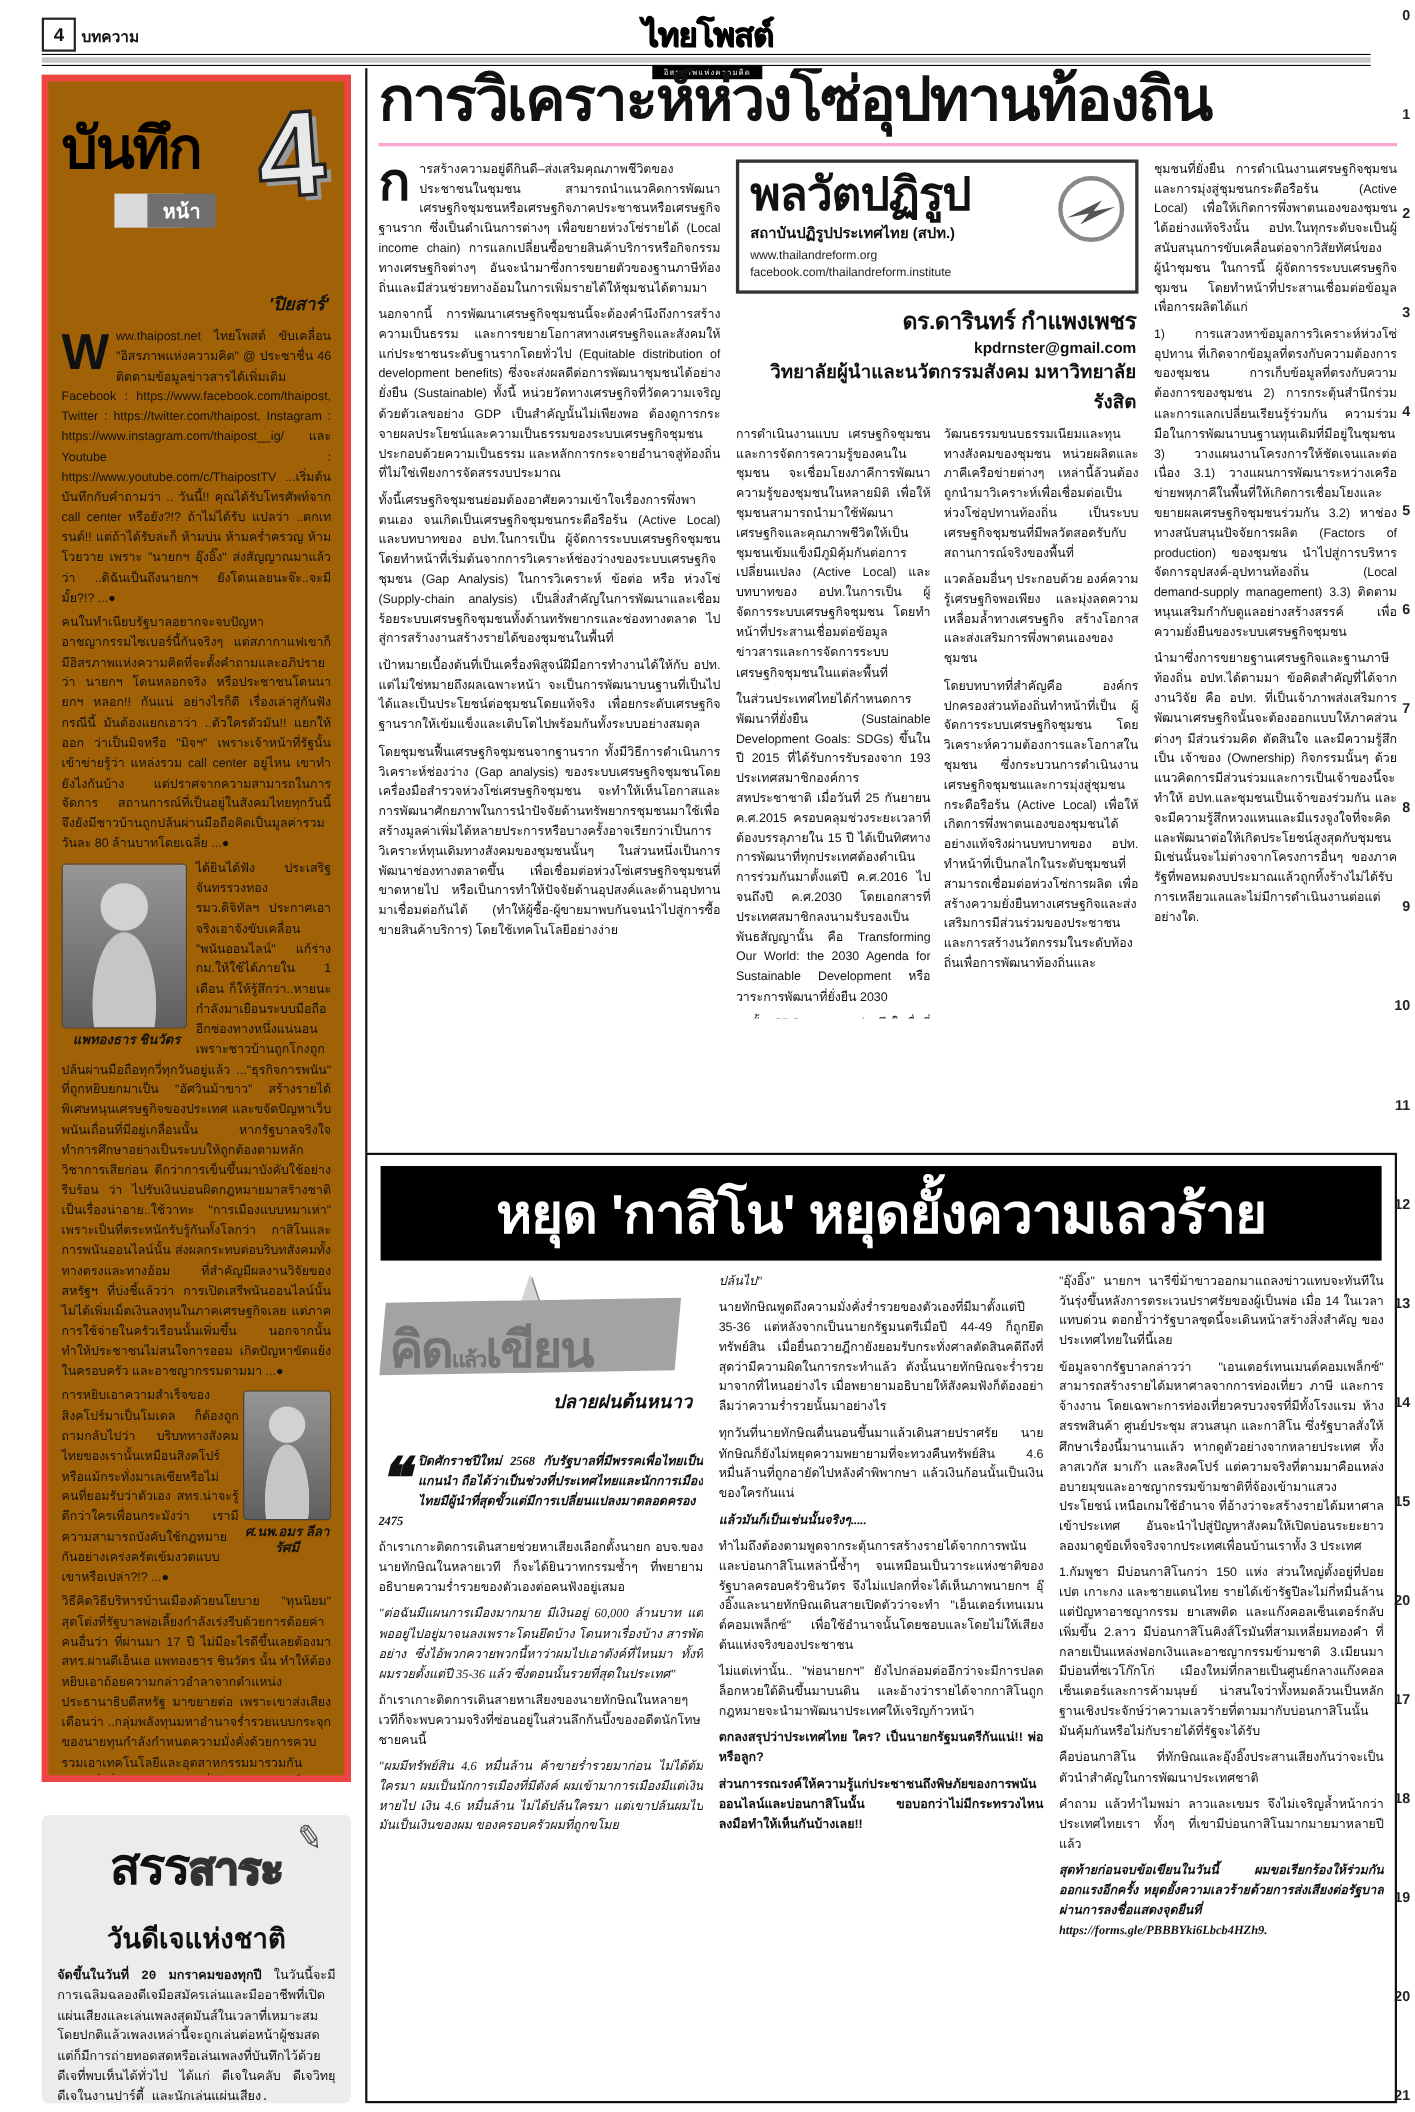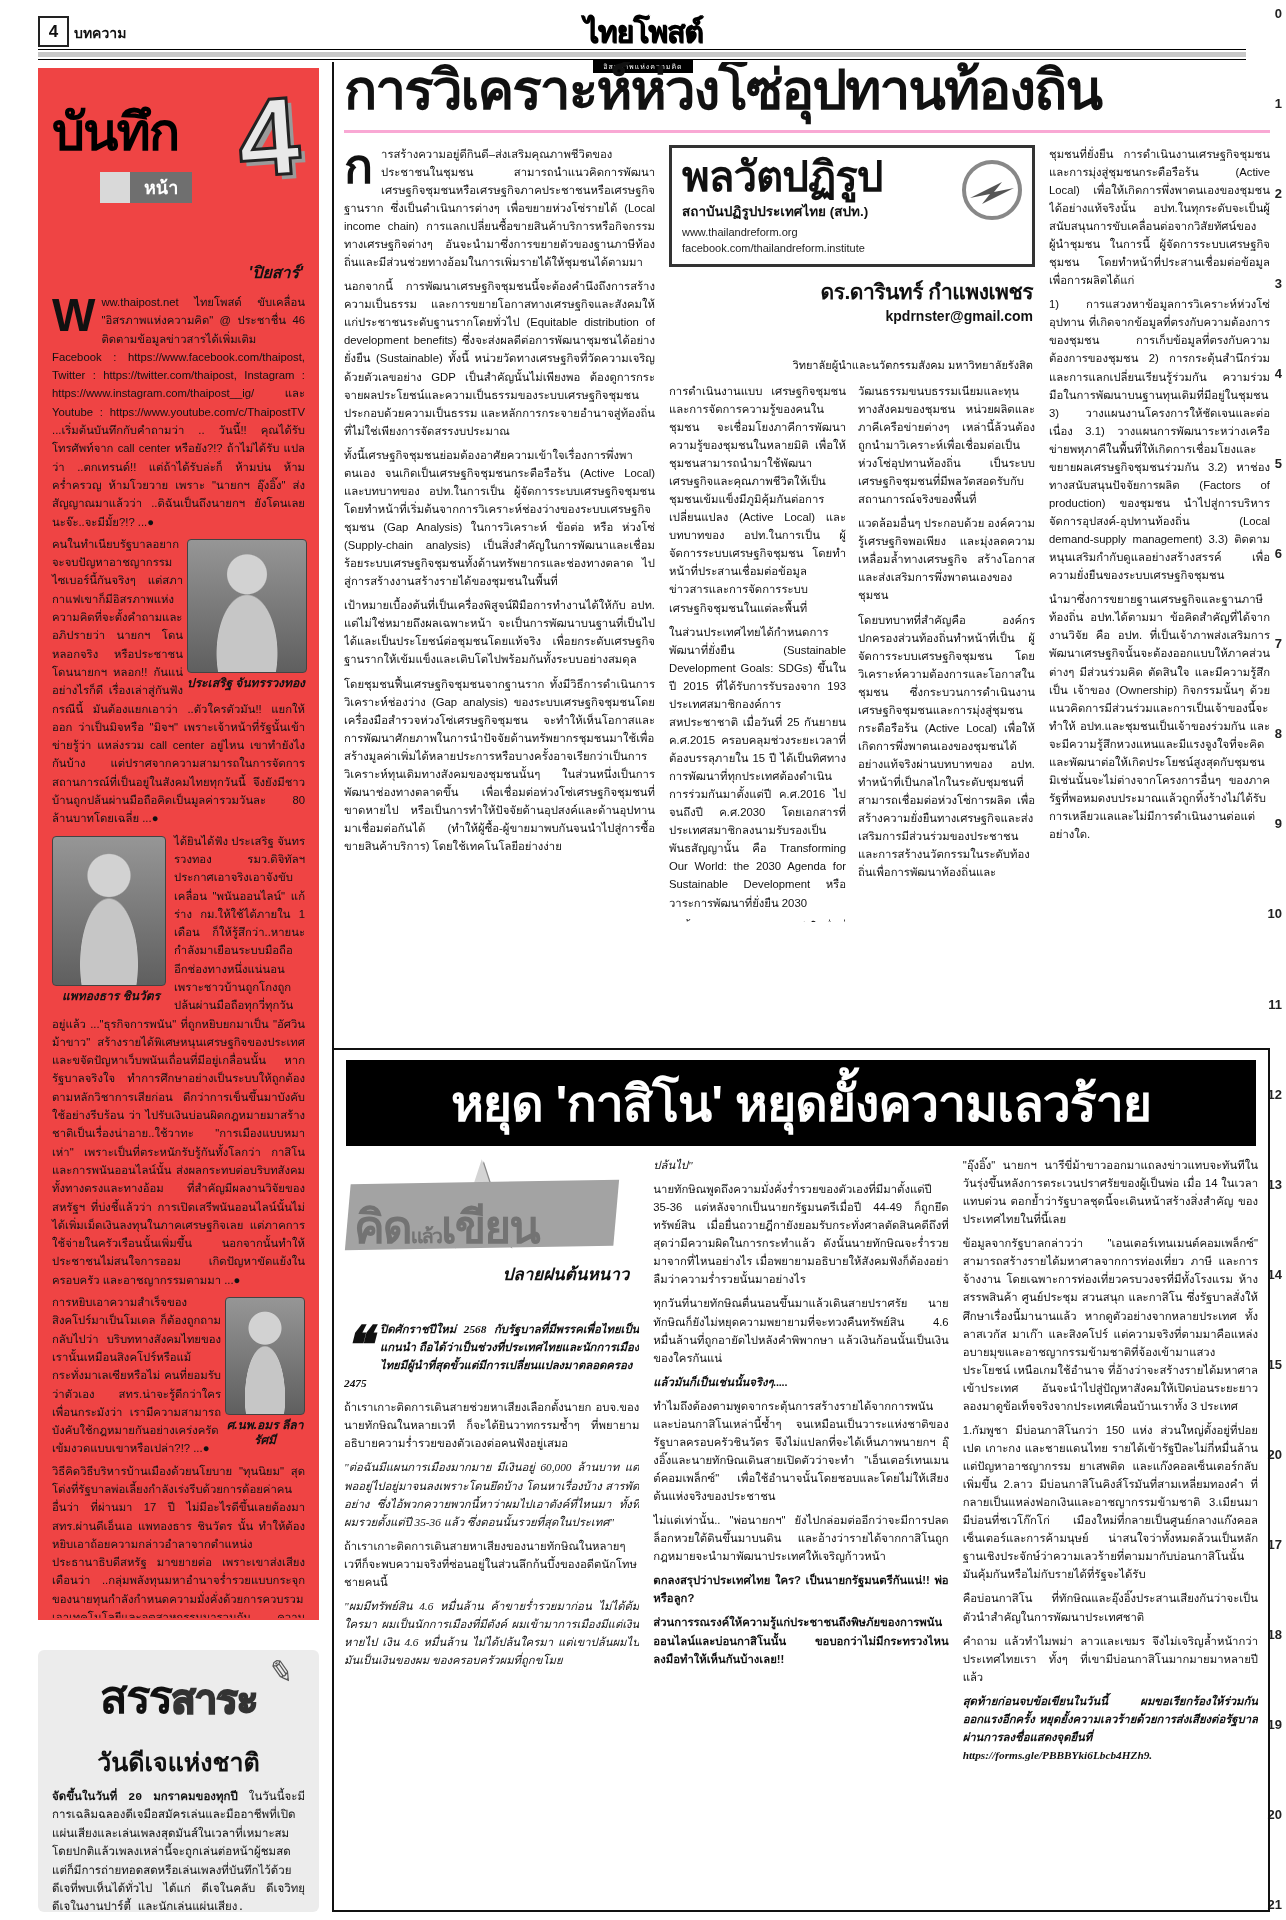--- a/index.html
+++ b/index.html
@@ -14,22 +14,22 @@
        text-shadow:1px 1px 0 #000;}
   .masthead .mh-tag{display:inline-block;background:#000;color:#fff;font-size:7px;
        padding:1px 10px;margin-top:-2px;letter-spacing:1px;}
   .hdr-rule1{position:absolute;left:38px;right:40px;top:49px;height:1px;background:#000;}
   .hdr-rule2{position:absolute;left:38px;right:40px;top:52px;height:5px;background:#c9c9c9;}
   .hdr-rule3{position:absolute;left:38px;right:40px;top:59px;height:1px;background:#000;}
   
   .ruler{position:absolute;right:4px;top:6px;bottom:8px;width:26px;display:flex;flex-direction:column;
        justify-content:space-between;align-items:flex-end;font-size:13px;font-weight:bold;color:#222;}
   
-  .notecol{position:absolute;left:38px;top:68px;width:281px;height:1552px;border:2px solid #ef4444;
-       padding:10px 12px;box-sizing:border-box;overflow:hidden;background:#ef4444;}
+  .notecol{position:absolute;left:38px;top:68px;width:281px;height:1552px;border:6px solid #ef4444;
+       padding:10px 12px;box-sizing:border-box;overflow:hidden;background:#a16207;}
   .bn-logo{position:relative;height:178px;}
   .bn-main{font-size:52px;font-weight:900;color:#000;letter-spacing:-2px;line-height:1;padding-top:26px;}
   .bn-sub{position:absolute;left:78px;top:92px;background:#6f6f6f;color:#fff;font-size:18px;font-weight:bold;
        padding:1px 14px;box-shadow:-30px 0 0 #d9d9d9;}
   .bn-num{position:absolute;right:6px;top:2px;font-size:110px;font-weight:900;line-height:1;
        color:#e8e8e8;-webkit-text-stroke:3px #222;text-shadow:5px 5px 0 #9a9a9a;transform:rotate(-4deg);}
   .bn-byline{text-align:right;font-style:italic;font-weight:bold;font-size:16px;margin:2px 2px 8px 0;}
   .notecol p{font-size:11.3px;line-height:1.62;text-align:justify;margin:0 0 4px 0;}
   .dropW{float:left;font-size:46px;font-weight:900;line-height:.8;padding:4px 6px 0 0;}
   .photo{background:
@@ -63,21 +63,21 @@
   .a1c4{width:226px;overflow:hidden;}
   .dropK{float:left;font-size:48px;font-weight:900;line-height:.85;padding:2px 8px 0 0;}
   .infobox{border:3px solid #333;padding:8px 10px;height:122px;box-sizing:border-box;position:relative;}
   .ib-title{font-size:42px;font-weight:900;letter-spacing:-1px;line-height:1;}
   .ib-sub{font-size:13.5px;font-weight:bold;margin-top:2px;}
   .ib-url{font-size:11px;color:#222;margin-top:4px;}
   .ib-logo{position:absolute;right:8px;top:10px;width:64px;height:64px;}
   .a1-byline{text-align:right;margin:8px 2px 8px 0;}
   .a1-byline .n{font-size:21px;font-weight:900;letter-spacing:-0.5px;}
   .a1-byline .e{font-size:14px;font-weight:bold;}
-  .a1-byline .c{font-size:11px;font-weight:normal;margin-top:32px;}
+  .a1-byline .c{font-size:17px;font-weight:bold;}
   .midcols{display:flex;gap:12px;height:540px;overflow:hidden;}
   .midcols>div{width:177px;overflow:hidden;}
   
   .a2{position:absolute;left:332px;top:1048px;width:938px;height:864px;border:2px solid #111;
       padding:8px 10px;box-sizing:border-box;overflow:hidden;}
   .a2-banner{background:#000;height:86px;display:flex;align-items:center;justify-content:center;margin:2px;}
   .a2-banner span{color:#fff;font-size:50px;font-weight:900;letter-spacing:-1px;}
   .a2-cols{display:flex;gap:14px;margin-top:10px;height:716px;}
   .a2-cols>div{width:296px;overflow:hidden;}
   .a2 p{font-size:11.3px;line-height:1.6;text-align:justify;margin:0 0 6px 0;}
@@ -136,24 +136,20 @@
 </div>
 
 <div class="notecol">
   <div class="bn-logo">
     <div class="bn-main">บันทึก</div>
     <div class="bn-sub">หน้า</div>
     <div class="bn-num">4</div>
   </div>
   <div class="bn-byline">'ปิยสาร์'</div>
   <p><span class="dropW">W</span><span>ww.thaipost.net ไทยโพสต์ ขับเคลื่อน "อิสรภาพแห่งความคิด" @ ประชาชื่น 46 ติดตามข้อมูลข่าวสารได้เพิ่มเติม Facebook : https://www.facebook.com/thaipost, Twitter : https://twitter.com/thaipost, Instagram : https://www.instagram.com/thaipost__ig/ และ Youtube : https://www.youtube.com/c/ThaipostTV ...เริ่มต้นบันทึกกับคำถามว่า .. วันนี้!! คุณได้รับโทรศัพท์จาก call center หรือยัง?!? ถ้าไม่ได้รับ แปลว่า ..ตกเทรนด์!! แต่ถ้าได้รับล่ะก็ ห้ามบ่น ห้ามคร่ำครวญ ห้ามโวยวาย เพราะ "นายกฯ อุ๊งอิ๊ง" ส่งสัญญาณมาแล้วว่า ..ดิฉันเป็นถึงนายกฯ ยังโดนเลยนะจ๊ะ..จะมีมั้ย?!? ...●</span></p>
-  <div class="ph-wrap right">
-    <div class="photo" style="width:118px;height:132px;"></div>
-    <div class="ph-cap">ประเสริฐ จันทรรวงทอง</div>
-  </div>
   <p>คนในทำเนียบรัฐบาลอยากจะจบปัญหาอาชญากรรมไซเบอร์นี้กันจริงๆ แต่สภากาแฟเขาก็มีอิสรภาพแห่งความคิดที่จะตั้งคำถามและอภิปรายว่า นายกฯ โดนหลอกจริง หรือประชาชนโดนนายกฯ หลอก!! กันแน่ อย่างไรก็ดี เรื่องเล่าสู่กันฟังกรณีนี้ มันต้องแยกเอาว่า ..ตัวใครตัวมัน!! แยกให้ออก ว่าเป็นมิจหรือ "มิจฯ" เพราะเจ้าหน้าที่รัฐนั้นเข้าข่ายรู้ว่า แหล่งรวม call center อยู่ไหน เขาทำยังไงกันบ้าง แต่ปราศจากความสามารถในการจัดการ สถานการณ์ที่เป็นอยู่ในสังคมไทยทุกวันนี้ จึงยังมีชาวบ้านถูกปล้นผ่านมือถือคิดเป็นมูลค่ารวมวันละ 80 ล้านบาทโดยเฉลี่ย ...●</p>
   <div class="ph-wrap left">
     <div class="photo" style="width:112px;height:148px;"></div>
     <div class="ph-cap">แพทองธาร ชินวัตร</div>
   </div>
   <p>ได้ยินได้ฟัง ประเสริฐ จันทรรวงทอง รมว.ดิจิทัลฯ ประกาศเอาจริงเอาจังขับเคลื่อน "พนันออนไลน์" แก้ร่าง กม.ให้ใช้ได้ภายใน 1 เดือน ก็ให้รู้สึกว่า..หายนะกำลังมาเยือนระบบมือถืออีกช่องทางหนึ่งแน่นอน เพราะชาวบ้านถูกโกงถูกปล้นผ่านมือถือทุกวี่ทุกวันอยู่แล้ว ..."ธุรกิจการพนัน" ที่ถูกหยิบยกมาเป็น "อัศวินม้าขาว" สร้างรายได้พิเศษหนุนเศรษฐกิจของประเทศ และขจัดปัญหาเว็บพนันเถื่อนที่มีอยู่เกลื่อนนั้น หากรัฐบาลจริงใจ ทำการศึกษาอย่างเป็นระบบให้ถูกต้องตามหลักวิชาการเสียก่อน ดีกว่าการเข็นขึ้นมาบังคับใช้อย่างรีบร้อน ว่า ไปรับเงินบ่อนผิดกฎหมายมาสร้างชาติเป็นเรื่องน่าอาย..ใช้วาทะ "การเมืองแบบหมาเห่า" เพราะเป็นที่ตระหนักรับรู้กันทั้งโลกว่า กาสิโนและการพนันออนไลน์นั้น ส่งผลกระทบต่อบริบทสังคมทั้งทางตรงและทางอ้อม ที่สำคัญมีผลงานวิจัยของสหรัฐฯ ที่บ่งชี้แล้วว่า การเปิดเสรีพนันออนไลน์นั้นไม่ได้เพิ่มเม็ดเงินลงทุนในภาคเศรษฐกิจเลย แต่ภาคการใช้จ่ายในครัวเรือนนั้นเพิ่มขึ้น นอกจากนั้นทำให้ประชาชนไม่สนใจการออม เกิดปัญหาขัดแย้งในครอบครัว และอาชญากรรมตามมา ...●</p>
   <div class="ph-wrap right" style="width:80px;">
     <div class="photo" style="width:78px;height:116px;"></div>
     <div class="ph-cap">ศ.นพ.อมร ลีลารัศมี</div>
   </div>

